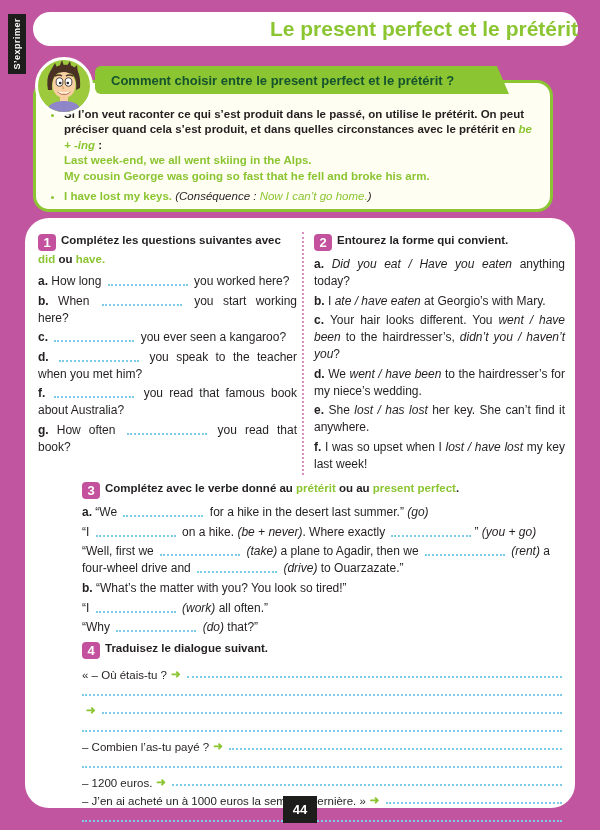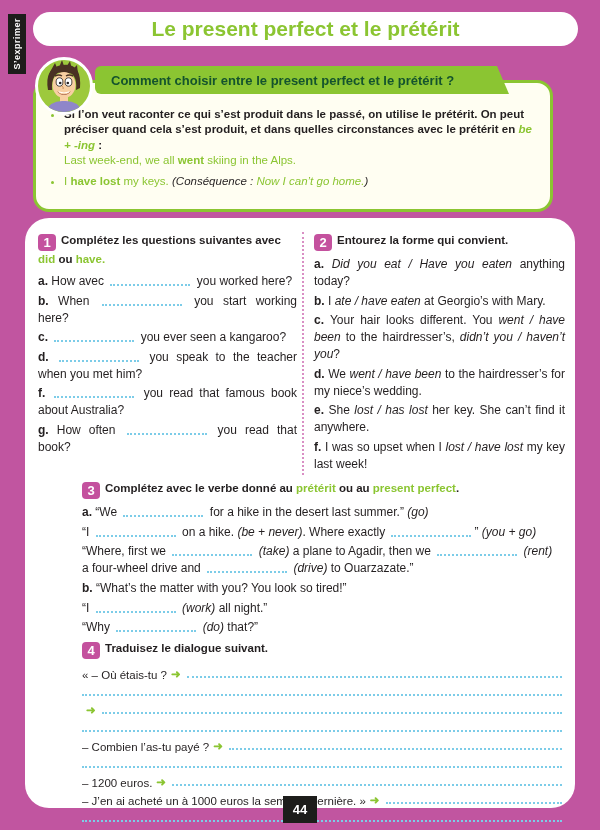--- a/index.html
+++ b/index.html
@@ -7,21 +7,21 @@
         font-family:"Liberation Sans",sans-serif;color:#231f20;overflow:hidden;}
 
   
   .side-tab{position:absolute;left:8px;top:14px;width:18px;height:60px;background:#1d1d1b;
             display:flex;align-items:center;justify-content:center;}
   .side-tab span{writing-mode:vertical-rl;transform:rotate(180deg);
                  color:#fff;font-size:9px;font-weight:bold;letter-spacing:.5px;white-space:nowrap;}
 
   
   .title-banner{position:absolute;left:33px;top:12px;width:545px;height:34px;background:#fff;
-                border-radius:17px;display:flex;align-items:center;justify-content:center;}
+                border-radius:17px;display:flex;align-items:center;justify-content:flex-end;}
   .title-banner span{color:#8bc532;font-weight:bold;font-size:21px;}
 
   
   .avatar{position:absolute;left:34px;top:56px;width:60px;height:60px;z-index:3;}
   .bubble{position:absolute;left:95px;top:66px;width:414px;height:28px;background:#8bc532;
           z-index:2;display:flex;align-items:center;padding-left:16px;box-sizing:border-box;
           border-radius:6px 0 0 6px;clip-path:polygon(0 0,calc(100% - 12px) 0,100% 100%,0 100%);}
   .bubble span{color:#14532d;font-weight:bold;font-size:13px;}
 
   
@@ -44,21 +44,21 @@
   .ex-head{font-size:11.5px;margin:0 0 5px 0;line-height:1.5;}
   .badge{display:inline-block;background:#c4519e;color:#fff;font-weight:bold;font-size:13px;
          width:18px;height:17px;line-height:17px;text-align:center;border-radius:4px;
          margin-right:5px;vertical-align:-3px;}
   .ex-item{font-size:12px;margin:0 0 2.5px 0;line-height:1.42;}
   .col1 .ex-item,.col2 .ex-item{text-align:justify;}
 
   
   .b{font-weight:bold;}
   .i{font-style:italic;}
-  .g{color:#8bc532;}
+  .g{color:#8bc532;font-weight:bold;}
   .gb{color:#8bc532;font-weight:bold;}
   .gi{color:#8bc532;font-style:italic;}
   .gbi{color:#8bc532;font-weight:bold;font-style:italic;}
   .arrow{color:#8bc532;font-weight:bold;}
   .blank{display:inline-block;width:80px;height:10px;border-bottom:2px dotted #7ccce8;
          vertical-align:-1px;margin:0 3px;}
 
   
   .dline{display:flex;align-items:flex-end;font-size:11.5px;height:17px;margin:0 0 1px 0;}
   .dline .arrow{margin-left:4px;}
@@ -110,32 +110,33 @@
 
   <div class="bubble">
     <span>Comment choisir entre le present perfect et le prétérit ?</span>
   </div>
 
   <div class="lesson-box">
     <ul class="lesson-list" id="lesson-list">
         <li>
           <div><span class="b">Si l’on veut raconter ce qui s’est produit dans le passé, on utilise le prétérit. On peut préciser quand cela s’est produit, et dans quelles circonstances avec le prétérit en </span><span class="gbi">be + -ing</span><span class="b"> :</span></div>
           <div><span class="g">Last week-end, we all </span><span class="gb">went</span><span class="g"> skiing in the Alps.</span></div>
+          <div><span class="g">My cousin George </span><span class="gb">was going</span><span class="g"> so fast that he </span><span class="gb">fell</span><span class="g"> and </span><span class="gb">broke</span><span class="g"> his arm.</span></div>
         </li>
         <li>
           <div><span class="g">I </span><span class="gb">have lost</span><span class="g"> my keys. </span><span class="i">(Conséquence : </span><span class="gi">Now I can’t go home.</span><span class="i">)</span></div>
         </li>
       </ul>
   </div>
 
   <div class="exercises">
     <div class="columns">
       <section class="col1">
           <p class="ex-head"><span class="badge">1</span><span class="b">Complétez les questions suivantes avec </span><span class="gb">did</span><span class="b"> ou </span><span class="gb">have.</span></p>
-          <p class="ex-item"><span class="b">a. </span><span>How avec </span><span class="blank"></span><span> you worked here?</span></p>
+          <p class="ex-item"><span class="b">a. </span><span>How long </span><span class="blank"></span><span> you worked here?</span></p>
           <p class="ex-item"><span class="b">b. </span><span>When </span><span class="blank"></span><span> you start working here?</span></p>
           <p class="ex-item"><span class="b">c. </span><span class="blank"></span><span> you ever seen a kangaroo?</span></p>
           <p class="ex-item"><span class="b">d. </span><span class="blank"></span><span> you speak to the teacher when you met him?</span></p>
           <p class="ex-item"><span class="b">f. </span><span class="blank"></span><span> you read that famous book about Australia?</span></p>
           <p class="ex-item"><span class="b">g. </span><span>How often </span><span class="blank"></span><span> you read that book?</span></p>
         </section>
       <div class="divider"></div>
       <section class="col2">
           <p class="ex-head"><span class="badge">2</span><span class="b">Entourez la forme qui convient.</span></p>
           <p class="ex-item"><span class="b">a. </span><span class="i">Did you eat / Have you eaten</span><span> anything today?</span></p>
@@ -143,23 +144,23 @@
           <p class="ex-item"><span class="b">c. </span><span>Your hair looks different. You </span><span class="i">went / have been</span><span> to the hairdresser’s, </span><span class="i">didn’t you / haven’t you</span><span>?</span></p>
           <p class="ex-item"><span class="b">d. </span><span>We </span><span class="i">went / have been</span><span> to the hairdresser’s for my niece’s wedding.</span></p>
           <p class="ex-item"><span class="b">e. </span><span>She </span><span class="i">lost / has lost</span><span> her key. She can’t find it anywhere.</span></p>
           <p class="ex-item"><span class="b">f. </span><span>I was so upset when I </span><span class="i">lost / have lost</span><span> my key last week!</span></p>
         </section>
     </div>
     <section class="exrow">
         <p class="ex-head"><span class="badge">3</span><span class="b">Complétez avec le verbe donné au </span><span class="gb">prétérit</span><span class="b"> ou au </span><span class="gb">present perfect</span><span class="b">.</span></p>
         <p class="ex-item"><span class="b">a. </span><span>“We </span><span class="blank"></span><span> for a hike in the desert last summer.” </span><span class="i">(go)</span></p>
         <p class="ex-item"><span>“I </span><span class="blank"></span><span> on a hike. </span><span class="i">(be + never)</span><span>. Where exactly </span><span class="blank"></span><span>” </span><span class="i">(you + go)</span></p>
-        <p class="ex-item"><span>“Where, first we </span><span class="blank"></span><span> </span><span class="i">(take)</span><span> a plane to Agadir, then we </span><span class="blank"></span><span> </span><span class="i">(rent)</span><span> a four-wheel drive and </span><span class="blank"></span><span> </span><span class="i">(drive)</span><span> to Ouarzazate.”</span></p>
+        <p class="ex-item"><span>“Well, first we </span><span class="blank"></span><span> </span><span class="i">(take)</span><span> a plane to Agadir, then we </span><span class="blank"></span><span> </span><span class="i">(rent)</span><span> a four-wheel drive and </span><span class="blank"></span><span> </span><span class="i">(drive)</span><span> to Ouarzazate.”</span></p>
         <p class="ex-item"><span class="b">b. </span><span>“What’s the matter with you? You look so tired!”</span></p>
-        <p class="ex-item"><span>“I </span><span class="blank"></span><span> </span><span class="i">(work)</span><span> all night.”</span></p>
+        <p class="ex-item"><span>“I </span><span class="blank"></span><span> </span><span class="i">(work)</span><span> all often.”</span></p>
         <p class="ex-item"><span>“Why </span><span class="blank"></span><span> </span><span class="i">(do)</span><span> that?”</span></p>
       </section>
     <section class="exrow">
         <p class="ex-head"><span class="badge">4</span><span class="b">Traduisez le dialogue suivant.</span></p>
         <div class="dline">
           <span>« – Où étais-tu ? </span>
           <span class="arrow">➜</span>
           <span class="fill"></span>
         </div>
         <div class="dline only-fill">

